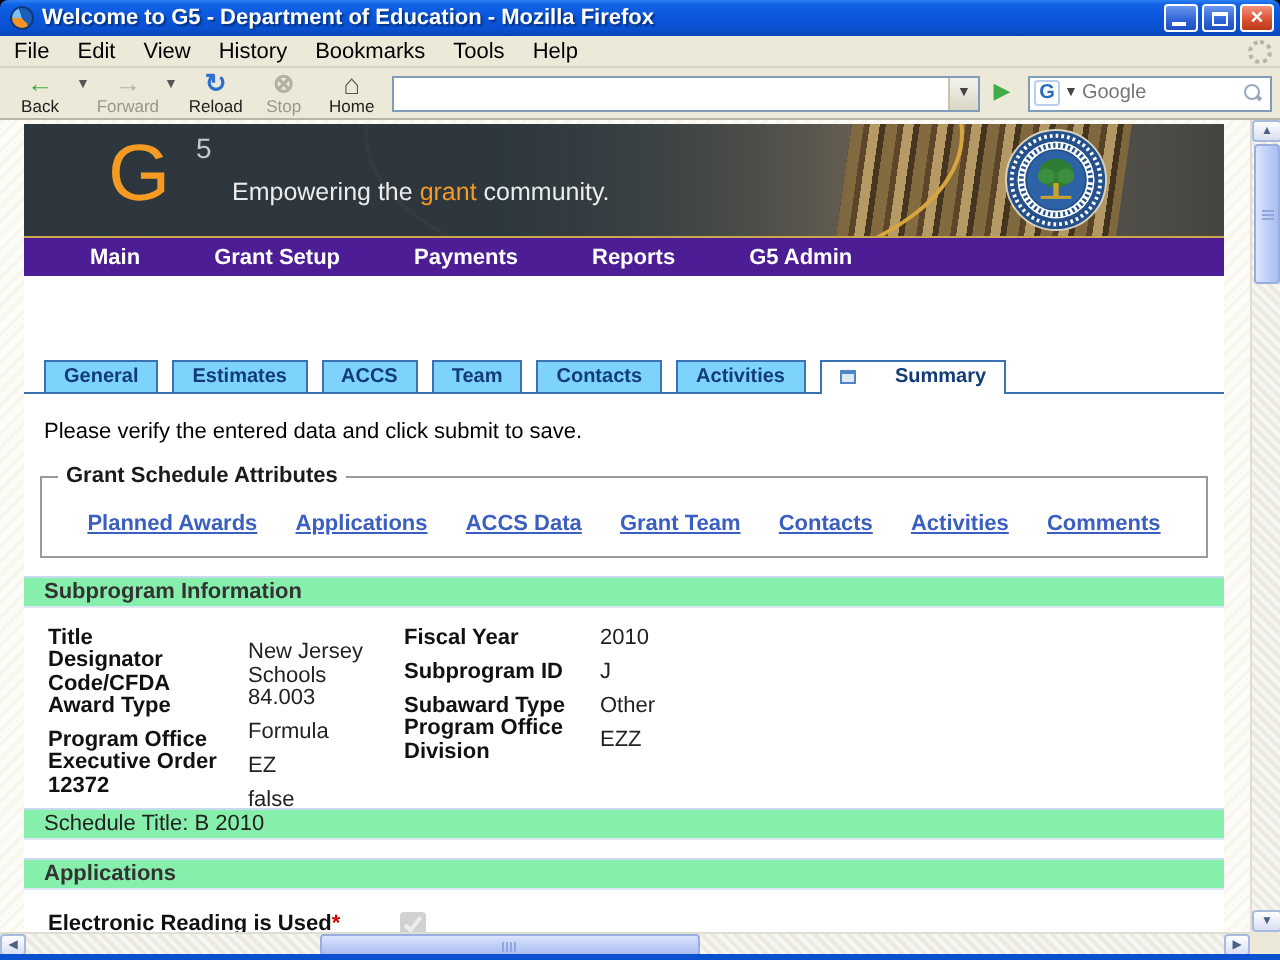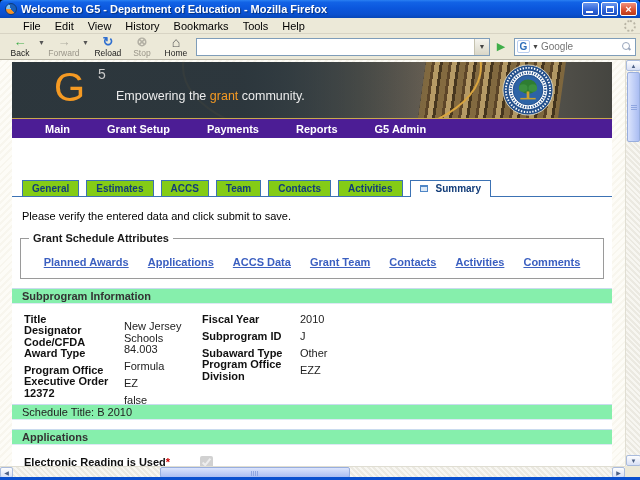--- a/index.html
+++ b/index.html
@@ -20,21 +20,21 @@
   .wbtn { width:17px; height:14px; border-radius:2px; border:1px solid #fff;
     background:linear-gradient(180deg,#6a97ef,#2f63d6 60%,#1e4fc0); position:relative; cursor:pointer; }
   .wbtn.close { background:linear-gradient(180deg,#f0927e,#d94f2d 60%,#b83a1a); }
   .wbtn .g-min { position:absolute; left:3px; bottom:2px; width:7px; height:2px; background:#fff; }
   .wbtn .g-max { position:absolute; left:4px; top:3px; width:8px; height:7px; border:1px solid #fff; border-top-width:2px; }
   .wbtn .g-close { position:absolute; left:0; top:0; width:100%; height:100%; color:#fff; font-weight:bold;
     font-size:11px; line-height:13px; text-align:center; }
 
   
   .menubar { position:absolute; left:0; top:18px; width:640px; height:16px; background:#ece9d8;
-    border-bottom:1px solid #d8d4c4; display:flex; align-items:center; padding-left:16px; }
+    border-bottom:1px solid #d8d4c4; display:flex; align-items:center; padding-left:0; }
   .menu-item { padding:1px 7px; font-size:11px; color:#000; cursor:default; }
   .throbber { position:absolute; right:4px; top:2px; width:12px; height:12px; border:2px dotted #b9b5a5; border-radius:50%; }
 
   
   .toolbar { position:absolute; left:0; top:34px; width:640px; height:26px; background:#ece9d8;
     border-bottom:1px solid #b9b5a5; display:flex; align-items:center; padding:0 4px; }
   .tbtn { display:flex; flex-direction:column; align-items:center; justify-content:center; min-width:32px;
     height:25px; margin-right:2px; cursor:pointer; }
   .tbtn .ticon { height:13px; line-height:12px; font-size:13px; font-weight:bold; }
   .tbtn .tlabel { font-size:8.5px; color:#222; line-height:9px; }
@@ -83,24 +83,24 @@
   .seal { position:absolute; right:58px; top:2px; width:52px; height:52px; }
 
   
   .navbar { width:600px; height:20px; background:#4c1d95; border-top:1px solid #caa74f;
     display:flex; align-items:center; gap:37px; padding-left:33px; }
   .nav-item { color:#fff; font-weight:bold; font-size:11px; cursor:pointer; white-space:nowrap; }
 
   
   .tabrow { margin-top:41px; padding-left:10px; display:flex; gap:7px; align-items:flex-end;
     border-bottom:1px solid #3c72b4; height:18px; }
-  .tab { background:#84cc16; color:#123c78; font-weight:bold; font-size:10px; padding:2px 9px 2px;
+  .tab { background:#7dd3fc; color:#123c78; font-weight:bold; font-size:10px; padding:2px 9px 2px;
     border:1px solid #3c72b4; border-bottom:none; cursor:pointer; white-space:nowrap; }
   .tab.active { background:#fff; color:#123c78; position:relative; top:1px; padding-bottom:3px;
-    display:flex; align-items:center; gap:8px; }
+    display:flex; align-items:center; gap:20px; }
   .tab-icon { width:8px; height:7px; border:1px solid #4f86c6; border-top-width:2px; background:#dce9f7; display:inline-block; }
 
   .message { margin:13px 0 0 10px; font-size:11px; color:#000; }
 
   
   .attr-box { margin:10px 8px 0 8px; border:1px solid #9a9a9a; padding:8px 4px 10px; }
   .attr-box legend { font-weight:bold; font-size:11px; color:#1a1a1a; padding:0 4px; margin-left:4px; }
   .attr-links { text-align:center; margin-top:4px; }
   .attr-links a { color:#3b5fc0; font-weight:bold; font-size:11px; margin:0 8px; cursor:pointer; text-decoration:underline; white-space:nowrap; }
 

